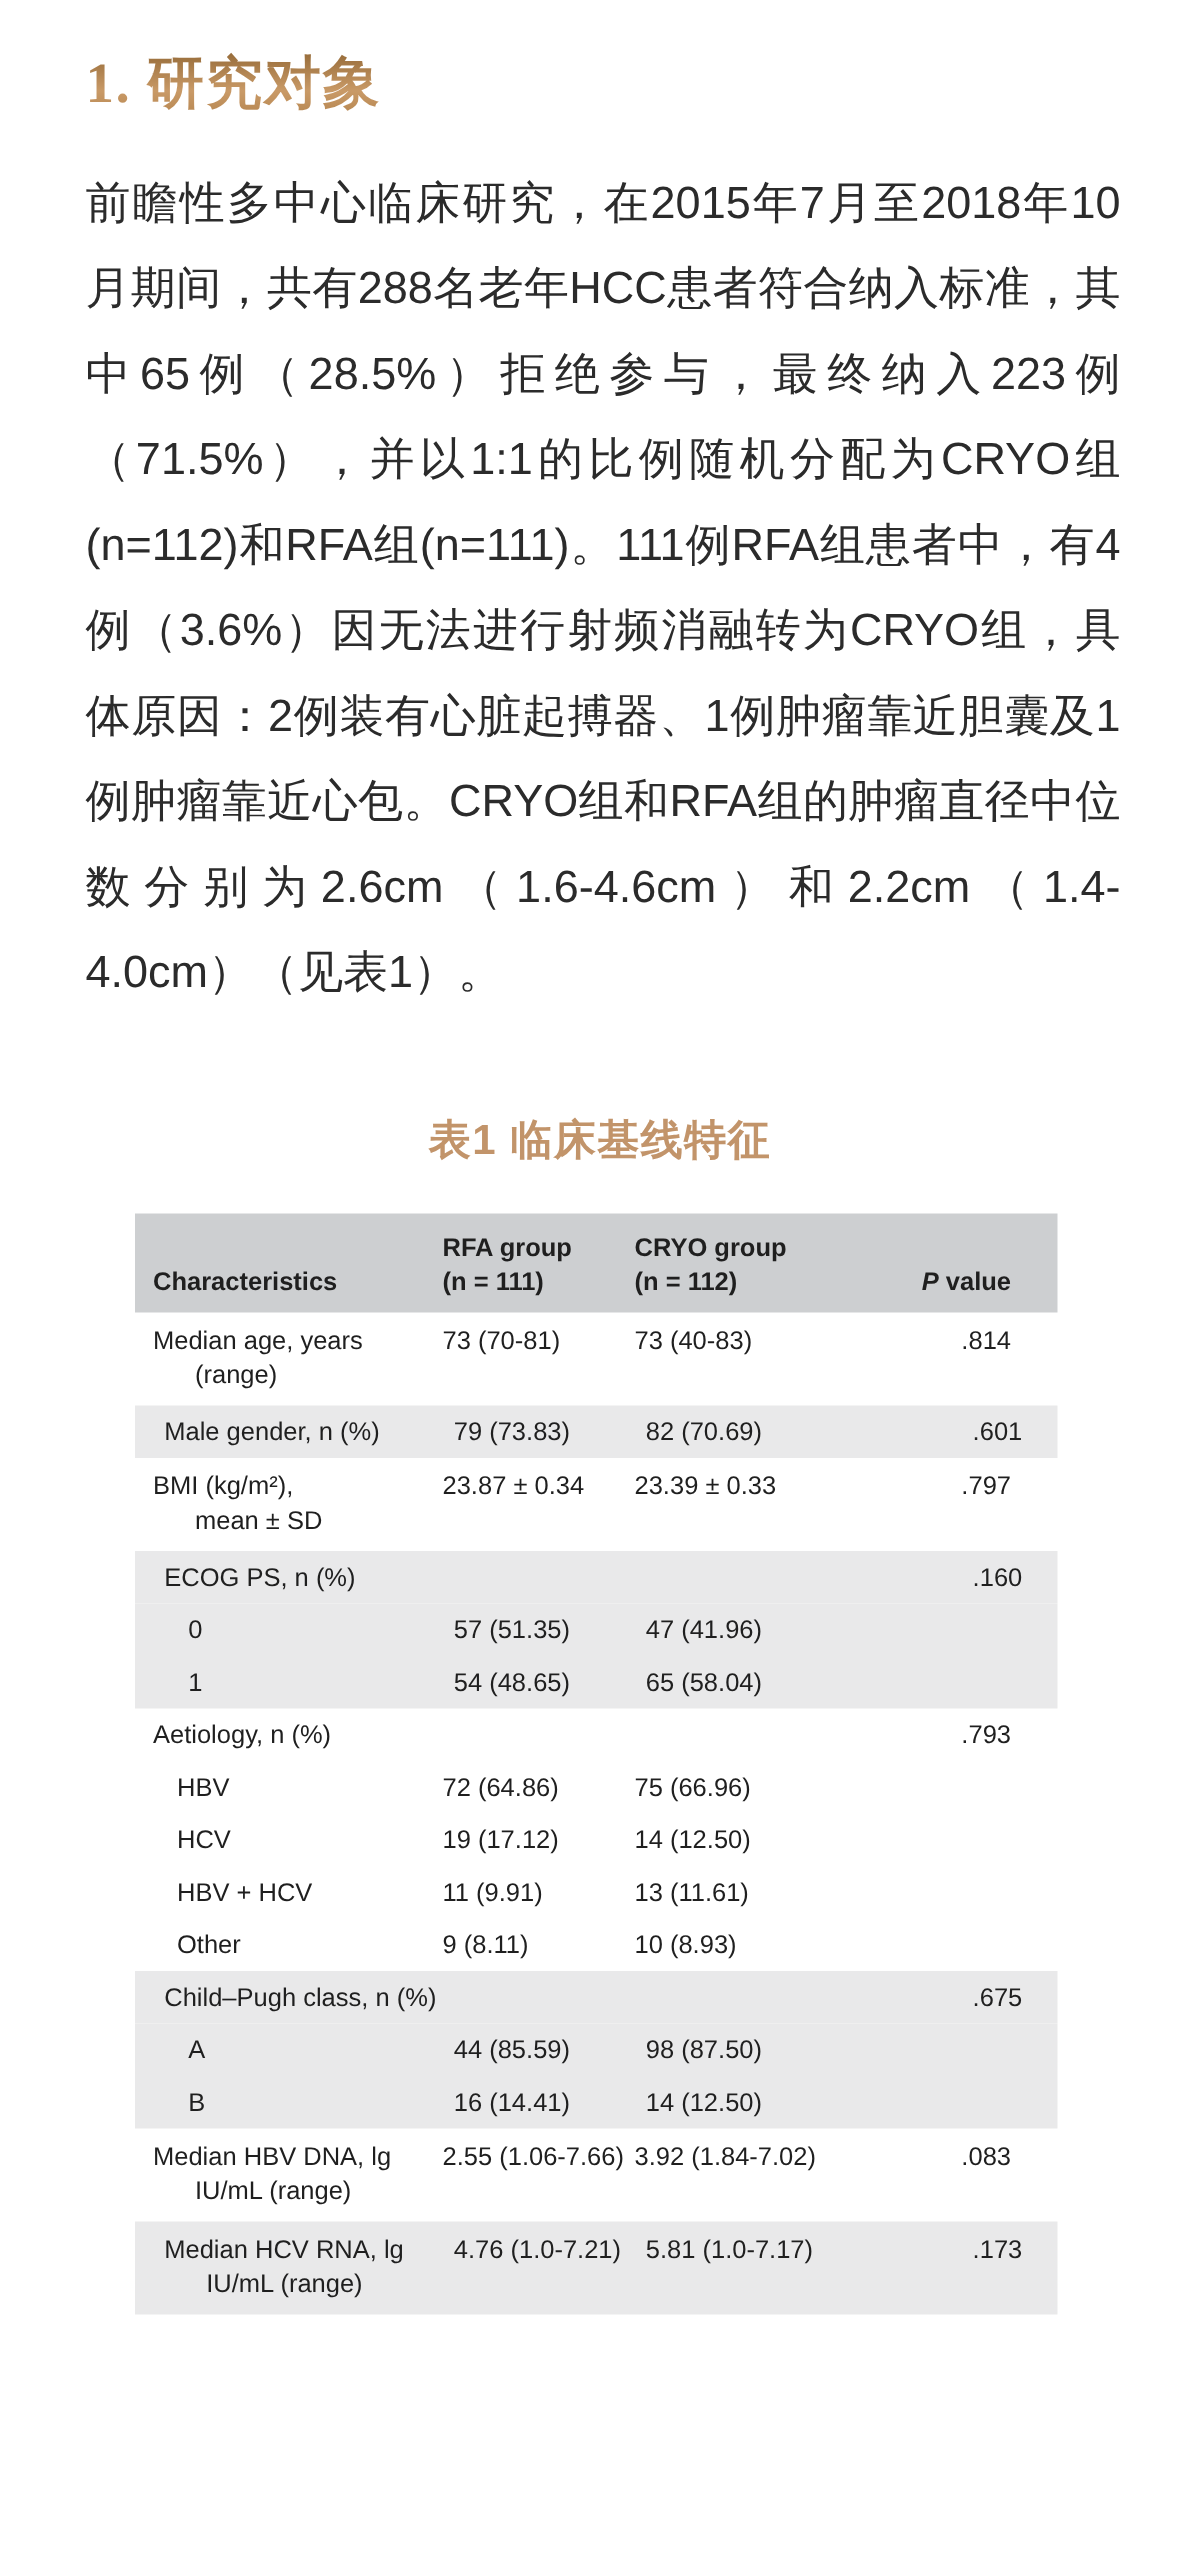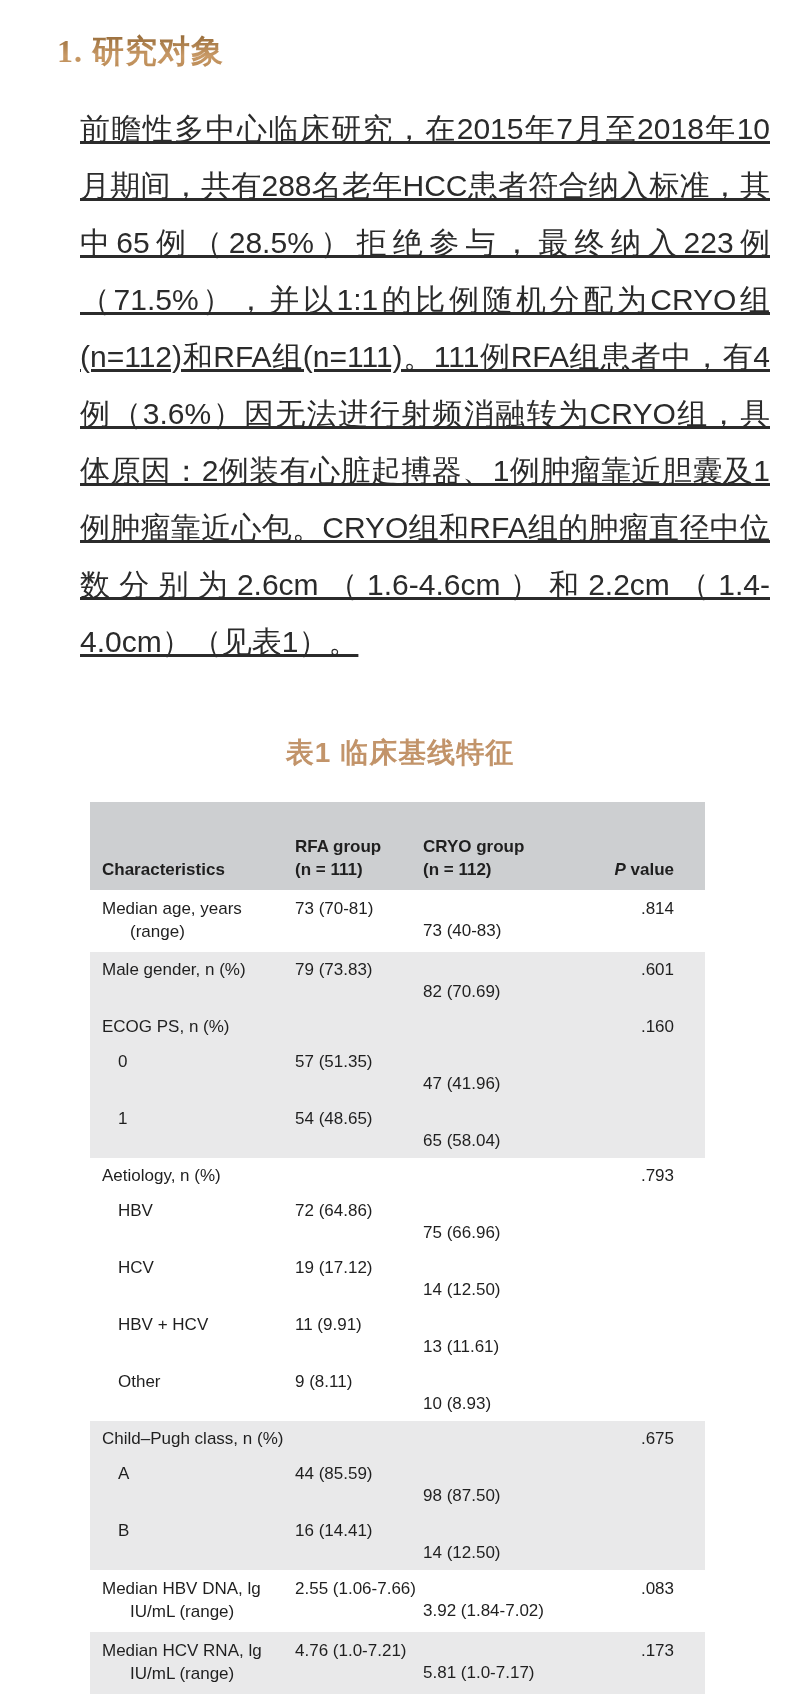--- a/index.html
+++ b/index.html
@@ -12,34 +12,33 @@
   }
   *{box-sizing:border-box;}
   html,body{margin:0;padding:0;}
   body{
     width:800px;height:1707px;overflow:hidden;background:#ffffff;
     font-family:"Liberation Sans",sans-serif;
   }
   .heading{
     margin:30px 0 0 57px;
     font-family:"Liberation Serif",serif;
-    font-size:32px;font-weight:700;letter-spacing:1px;
+    font-size:38px;font-weight:700;letter-spacing:1px;
     color:var(--heading-gold);
     background:linear-gradient(180deg,#8d6331 0%,#c99a67 60%,#b2824c 100%);
     -webkit-background-clip:text;background-clip:text;
     -webkit-text-fill-color:transparent;
   }
   .para{
     width:690px;
-    margin:26px 53px 0 80px;
+    margin:26px 53px 0 57px;
     font-size:30px;line-height:57px;
     color:var(--text-dark);
     text-align:justify;
     text-justify:inter-ideograph;
-    text-decoration:underline;
   }
   .caption{
     margin-top:64px;
     text-align:center;
     font-size:28px;font-weight:700;letter-spacing:1px;
     color:var(--caption-gold);
   }
   .table{
     width:615px;
     margin:30px 0 0 90px;
@@ -47,24 +46,24 @@
     color:var(--table-text);
   }
   .thead{
     display:flex;align-items:flex-end;
     background:var(--header-bg);
     padding:11px 0 9px 0;
     font-weight:700;
   }
   .trow{display:flex;padding:6px 0;}
   .trow.dbl{padding:7px 0 9px 0;}
-  .trow.shaded{background:var(--row-grey);}
+  .trow.shaded{background:var(--row-grey);justify-content:center;}
   .c1{width:205px;padding-left:12px;}
   .c2{width:128px;}
-  .c3{width:140px;margin-top:22px;}
+  .c3{width:140px;}
   .c4{width:127px;text-align:right;padding-right:16px;}
   .c1.indent{padding-left:28px;}
   .label2{padding-left:28px;}
   .thead .c4 i{font-style:italic;}
 </style>
 </head>
 <body>
 
 <h1 class="heading">1. 研究对象</h1>
 
@@ -96,20 +95,29 @@
         <div class="c4">.814</div>
       </div>
       <div class="trow shaded">
         <div class="c1">
           <div>Male gender, n (%)</div>
         </div>
         <div class="c2">79 (73.83)</div>
         <div class="c3">82 (70.69)</div>
         <div class="c4">.601</div>
       </div>
+      <div class="trow dbl">
+        <div class="c1">
+          <div>BMI (kg/m²),</div>
+          <div class="label2">mean ± SD</div>
+        </div>
+        <div class="c2">23.87 ± 0.34</div>
+        <div class="c3">23.39 ± 0.33</div>
+        <div class="c4">.797</div>
+      </div>
       <div class="trow shaded">
         <div class="c1">
           <div>ECOG PS, n (%)</div>
         </div>
         <div class="c2"></div>
         <div class="c3"></div>
         <div class="c4">.160</div>
       </div>
       <div class="trow shaded">
         <div class="c1 indent">

